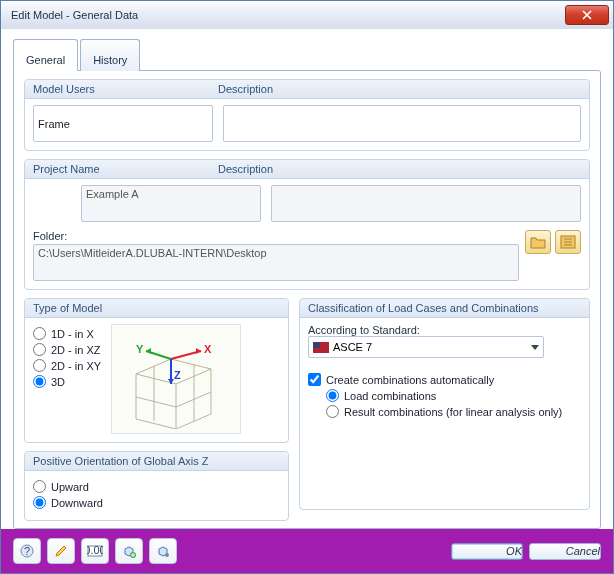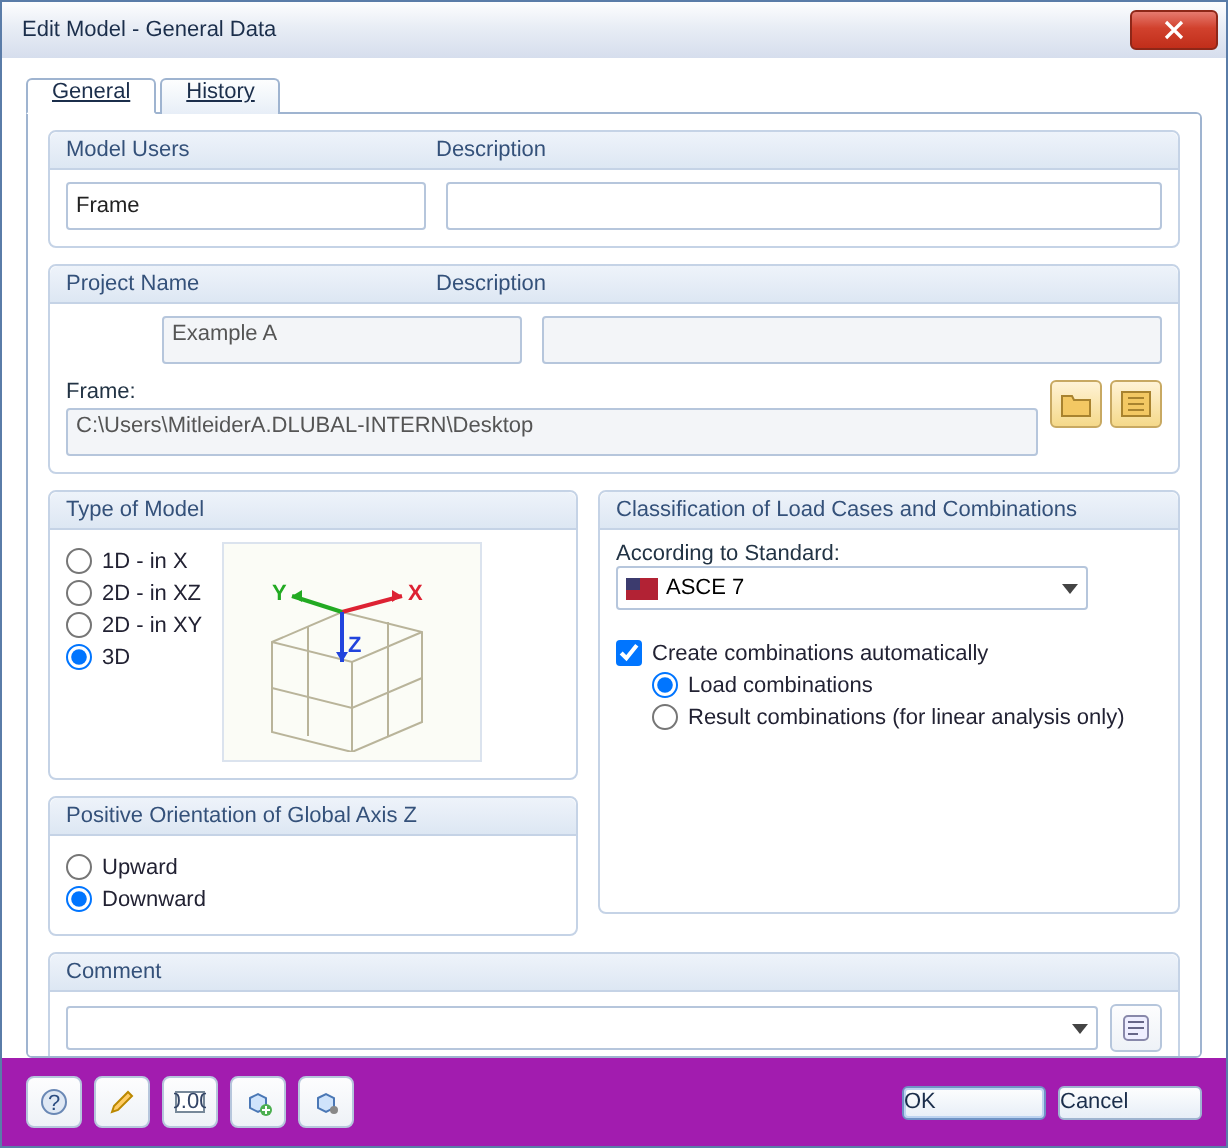--- a/index.html
+++ b/index.html
@@ -3,50 +3,50 @@
 <meta charset="utf-8">
 <style>
   * { box-sizing: border-box; font-family: "Segoe UI", Tahoma, sans-serif; font-size: 11px; }
   body { margin: 0; background: #fff; }
   .window { width: 614px; height: 574px; border: 1px solid #5a7ca8; background: #a21caf; display: flex; flex-direction: column; box-shadow: 0 2px 8px rgba(0,0,0,.3); }
   .titlebar { height: 28px; background: linear-gradient(#fdfdfe,#e8edf5 45%,#d6deed); display:flex; align-items:center; padding:0 4px 0 10px; color:#1b2e4b; font-size:12px; }
   .titlebar .spacer { flex:1; }
   .close-btn { width:44px; height:20px; background: linear-gradient(#e67a6f,#d1412d 45%,#c12e1a); border:1px solid #8e2718; border-radius:3px; display:flex; align-items:center; justify-content:center; color:#fff; font-weight:bold; font-size:11px; }
   .client { flex:1; background:#fff; padding:10px 12px 0 12px; display:flex; flex-direction:column; overflow:hidden;}
   .tabs { display:flex; gap:0; margin-bottom:-1px; }
-  .tab { padding:0 12px 4px 12px; border:1px solid #9fb4d0; border-bottom:none; border-radius:3px 3px 0 0; background: linear-gradient(#fdfefe,#e7eef7); color:#1b2e4b; margin-right:2px; position:relative;text-decoration:underline; }
+  .tab { padding:14px 12px 4px 12px; border:1px solid #9fb4d0; border-bottom:none; border-radius:3px 3px 0 0; background: linear-gradient(#fdfefe,#e7eef7); color:#1b2e4b; margin-right:2px; position:relative; }
   .tab.active { background:#fff; z-index:2; border-bottom:1px solid #fff;}
   .tabpage { border:1px solid #9fb4d0; border-radius:0 3px 3px 3px; padding:8px 10px 10px 10px; flex:1; overflow:auto; background:#fff;}
   .group { border:1px solid #c5d3e6; border-radius:4px; margin-bottom:8px; background:#fff; }
   .group-hd { background: linear-gradient(#eef3fa,#dde7f3); color:#34517a; padding:3px 8px; font-weight:normal; border-radius:4px 4px 0 0; border-bottom:1px solid #c5d3e6;}
   .group-bd { padding:6px 8px 8px 8px; }
   .row { display:flex; gap:10px; }
   .col { flex:1; display:flex; flex-direction:column; }
   label.fld { color:#234; margin-bottom:2px; }
-  input.txt, .readonly-box { border:1px solid #b6c6dc; border-radius:2px; padding:2px 4px; height:24px; background:#fff; color:#222;}
+  input.txt, .readonly-box { border:1px solid #b6c6dc; border-radius:2px; padding:2px 4px; height:37px; background:#fff; color:#222;}
   .readonly-box { background:#f3f5f8; color:#555; }
   .folder-row { display:flex; align-items:flex-end; gap:6px; }
   .folder-btn { width:26px; height:24px; border:1px solid #c8a962; border-radius:3px; background: linear-gradient(#fff3d6,#f5d98a); display:flex; align-items:center; justify-content:center; }
   .two-col { display:flex; gap:10px; }
   .two-col .left { width:265px; }
   .two-col .right { flex:1; }
   .radio-row { display:flex; align-items:center; gap:5px; margin:3px 0; color:#223; }
   input[type=radio], input[type=checkbox] { margin:0; }
   .type-model-body { display:flex; gap:10px; }
   .axes-thumb { width:130px; height:110px; border:1px solid #dbe3ee; background:#fbfcf6; display:flex; align-items:center; justify-content:center; }
   .std-select { width:236px; height:22px; border:1px solid #b6c6dc; border-radius:2px; background:#fff; display:flex; align-items:center; padding:0 4px; justify-content:space-between; }
   .flag { width:16px; height:11px; background:linear-gradient(#b22234,#b22234); position:relative; display:inline-block; margin-right:4px;}
   .flag::before{content:"";position:absolute;left:0;top:0;width:7px;height:6px;background:#3c3b6e;}
   .combo { display:flex; align-items:center; }
   .comment-row { display:flex; gap:6px; align-items:center; }
   .comment-combo { flex:1; height:22px; border:1px solid #b6c6dc; border-radius:2px; background:#fff; display:flex; align-items:center; justify-content:flex-end; padding:0 4px;}
   .small-btn { width:26px; height:24px; border:1px solid #b6c6dc; border-radius:3px; background:linear-gradient(#fdfdfe,#eef2f7); display:flex; align-items:center; justify-content:center;}
   .footer { height:44px; display:flex; align-items:center; padding:0 12px; gap:6px;}
   .footer .spacer { flex:1; }
-  .dlg-btn { min-width:72px; height:17px; border:1px solid #9fb4d0; border-radius:3px; background:linear-gradient(#fdfefe,#e7eef7); color:#1b2e4b; display:flex; align-items:center; justify-content:flex-start;}
+  .dlg-btn { min-width:72px; height:17px; border:1px solid #9fb4d0; border-radius:3px; background:linear-gradient(#fdfefe,#e7eef7); color:#1b2e4b; display:flex; align-items:center; justify-content:flex-end;font-style:italic;}
   .dlg-btn.primary { border:1px solid #6f93c5; box-shadow:0 0 0 1px #bcd3f0 inset;}
   .iconbtn { width:28px; height:26px; border:1px solid #b6c6dc; border-radius:4px; background:linear-gradient(#fdfdfe,#eef2f7); display:flex; align-items:center; justify-content:center;}
   .dd-arrow { width:0;height:0;border-left:4px solid transparent;border-right:4px solid transparent;border-top:5px solid #444;}
   fieldset.plain{border:none;padding:0;margin:0;}
 </style>
 </head>
 <body>
 
 <div class="window">
   <div class="titlebar">
@@ -84,21 +84,21 @@
           <span>Description</span>
         </div>
         <div class="group-bd">
           <div class="row" style="align-items:center;padding-left:48px;">
             <div class="readonly-box" style="width:180px">Example A</div>
             <div class="readonly-box" style="flex:1"></div>
           </div>
           <div style="height:8px"></div>
           <div class="folder-row">
             <div class="col" style="flex:1">
-              <label class="fld">Frame:</label>
+              <label class="fld">Folder:</label>
               <div class="readonly-box" style="width:100%">C:\Users\MitleiderA.DLUBAL-INTERN\Desktop</div>
             </div>
             <div style="display:flex; gap:4px; margin-bottom:0; align-self:flex-start;">
               <div class="folder-btn">
                 <svg width="16" height="14" viewBox="0 0 16 14">
                     <path d="M1 3h5l1 2h8v8H1z" fill="#f3c863" stroke="#a8832f"></path>
                   </svg>
               </div>
               <div class="folder-btn">
                 <svg width="16" height="14" viewBox="0 0 16 14">

